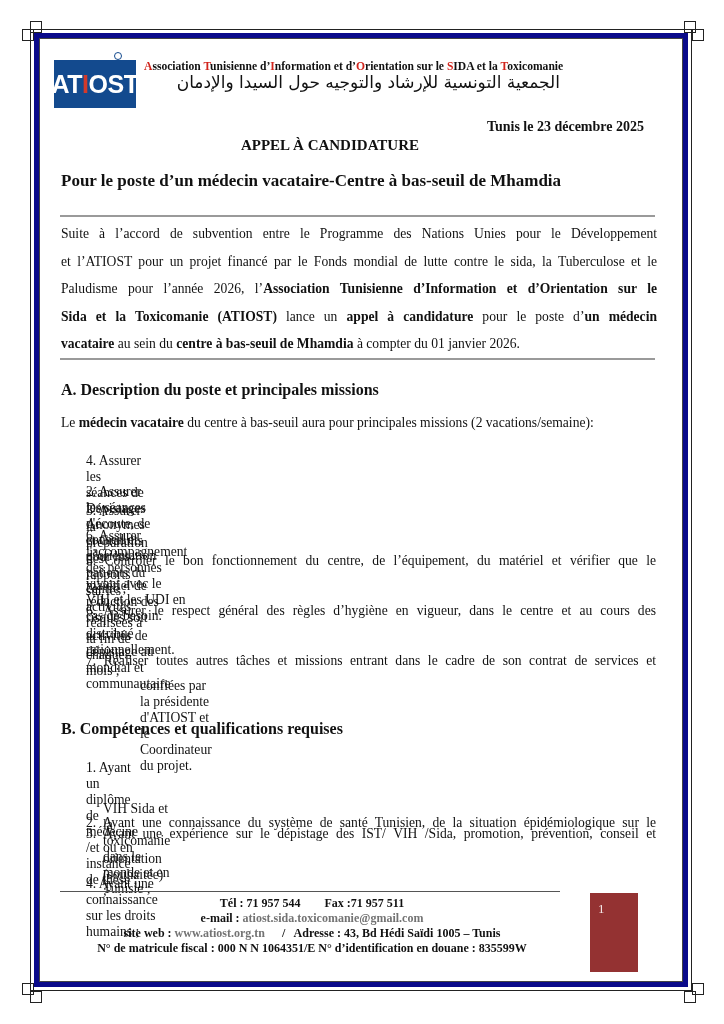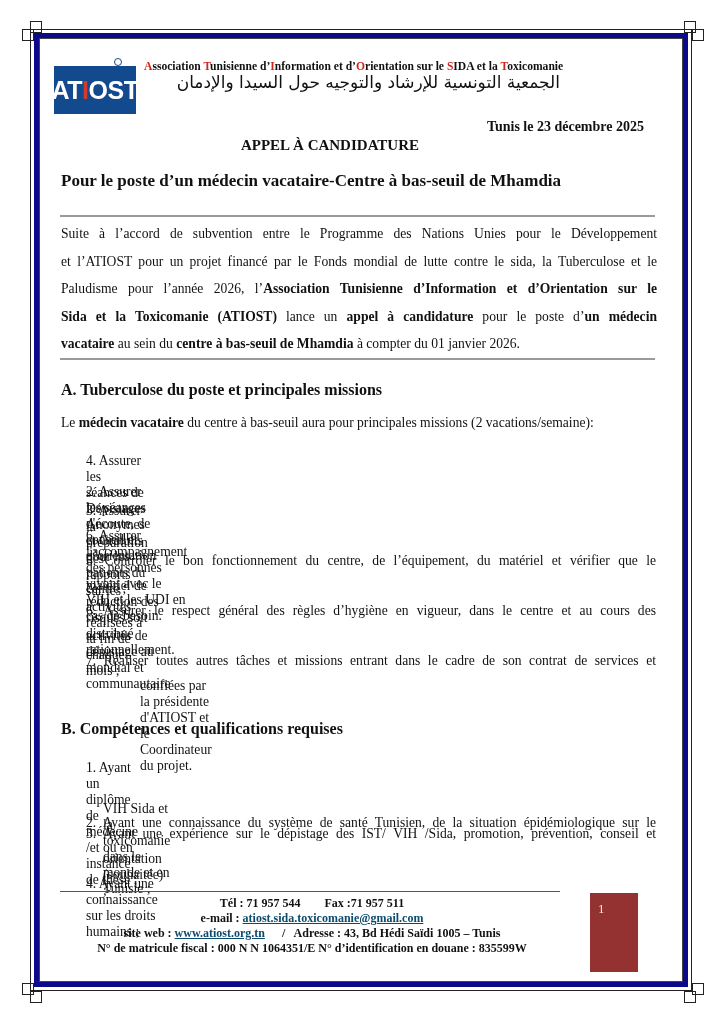--- a/index.html
+++ b/index.html
@@ -7,21 +7,21 @@
            font-family: "Liberation Serif", serif; color: #111; }
 
     
     .border-outer { position: absolute; left: 30px; top: 29px; width: 662px; height: 962px;
                     border: 1px solid #222; box-sizing: border-box; }
     .border-band { position: absolute; left: 34px; top: 33px; width: 654px; height: 954px;
                    border: 5px solid #0a0a8a; box-sizing: border-box; }
     .border-inner { position: absolute; left: 39px; top: 38px; width: 644px; height: 944px;
                     border: 1px solid #444; box-sizing: border-box; }
     .corner { position: absolute; width: 10px; height: 10px; border: 1px solid #222; background: transparent; }
-    .logo-wrap { position: absolute; left: 54px; top: 58px; width: 82px; height: 56px; }
+    .logo-wrap { position: absolute; left: 54px; top: 52px; width: 82px; height: 56px; }
     .logo-box { position: absolute; left: 0; top: 8px; width: 82px; height: 48px; background: #134a8e;
                 color: #fff; font-family: "Liberation Sans", sans-serif; font-weight: bold; font-size: 25px;
                 display: flex; align-items: center; justify-content: center; letter-spacing: -0.5px; }
     .logo-box .ribbon { color: #d33a2c; }
     .logo-dot { position: absolute; left: 60px; top: 0px; width: 6px; height: 6px; border: 1.5px solid #134a8e;
                 border-radius: 50%; background: #fff; }
 
     .org-fr { position: absolute; left: 144px; top: 60px; font-size: 11.6px; font-weight: bold; white-space: nowrap; }
     .org-fr .red { color: #d1241c; }
     .org-ar { position: absolute; left: 200px; top: 72px; width: 360px; text-align: center; font-size: 17px;
@@ -39,21 +39,21 @@
     .section-head { position: absolute; left: 61px; font-size: 16px; font-weight: bold; }
     .lead { position: absolute; left: 61px; top: 415px; font-size: 13.6px; }
 
     .list { position: absolute; margin: 0; padding: 0; list-style: none; font-size: 13.6px; }
     .list li { position: absolute; left: 0; }
     .just { text-align: justify; text-align-last: justify; }
 
     .foot-rule { position: absolute; left: 60px; top: 891px; width: 500px; height: 1px; background: #555; }
     .footer { position: absolute; left: 64px; top: 896px; width: 496px; text-align: center;
               font-size: 12px; font-weight: bold; line-height: 15px; }
-    .footer a { color: #0c4a6e; text-decoration: underline; }
+    .footer a { color: #737373; }
     .page-box { position: absolute; left: 590px; top: 893px; width: 48px; height: 79px; background: #943232;
                 color: #f3e6e6; font-size: 13px; }
     .page-box span { position: absolute; left: 8px; top: 8px; }
   </style>
 </head>
 <body>
 
 <div class="border-outer"></div>
 <div class="border-band"></div>
 <div class="border-inner"></div>
@@ -87,21 +87,21 @@
 <div class="intro">
   <div class="just"><span>Suite à l’accord de subvention entre le Programme des Nations Unies pour le Développement</span></div>
   <div class="just"><span>et l’ATIOST pour un projet financé par le Fonds mondial de lutte contre le sida, la Tuberculose et le</span></div>
   <div class="just"><span>Paludisme pour l’année 2026, l’</span><b>Association Tunisienne d’Information et d’Orientation sur le</b></div>
   <div class="just"><b>Sida et la Toxicomanie (ATIOST)</b><span> lance un </span><b>appel à candidature</b><span> pour le poste d’</span><b>un médecin</b></div>
   <div><b>vacataire</b><span> au sein du </span><b>centre à bas-seuil de Mhamdia</b><span> à compter du 01 janvier 2026.</span></div>
 </div>
 
 <div class="rule" style="top:358px;"></div>
 
-<div class="section-head" style="top:381px;">A. Tuberculose du poste et principales missions</div>
+<div class="section-head" style="top:381px;">A. Description du poste et principales missions</div>
 <div class="lead"><span>Le </span><b>médecin vacataire</b><span> du centre à bas-seuil aura pour principales missions (2 vacations/semaine):</span></div>
 
 <ul class="list" style="left:0;top:0;">
   <li style="left:86px;top:453px;">4.  Assurer les séances de Dépistages Anonymes et Gratuits pour les patients du centre ;</li>
   <li style="left:86px;top:484px;">2.  Assurer les séances d'écoute, de conseil et d’orientation ;</li>
   <li style="left:86px;top:503px;">3.  Assurer la préparation des rapports sur les activités réalisées à la fin de chaque mois ;</li>
   <li style="left:86px;top:528px;">6.  Assurer l'accompagnement des personnes vivant avec le VIH et les UDI en cas de besoin.</li>
   <li class="just" style="left:86px;top:553px;width:570px;">5. Contrôler le bon fonctionnement du centre, de l’équipement, du matériel et vérifier que le</li>
   <li style="left:86px;top:578px;">matériel de réduction des risques soit distribué rationnellement.</li>
   <li class="just" style="left:86px;top:603px;width:570px;">6.  Assurer le respect général des règles d’hygiène en vigueur, dans le centre et au cours des</li>

